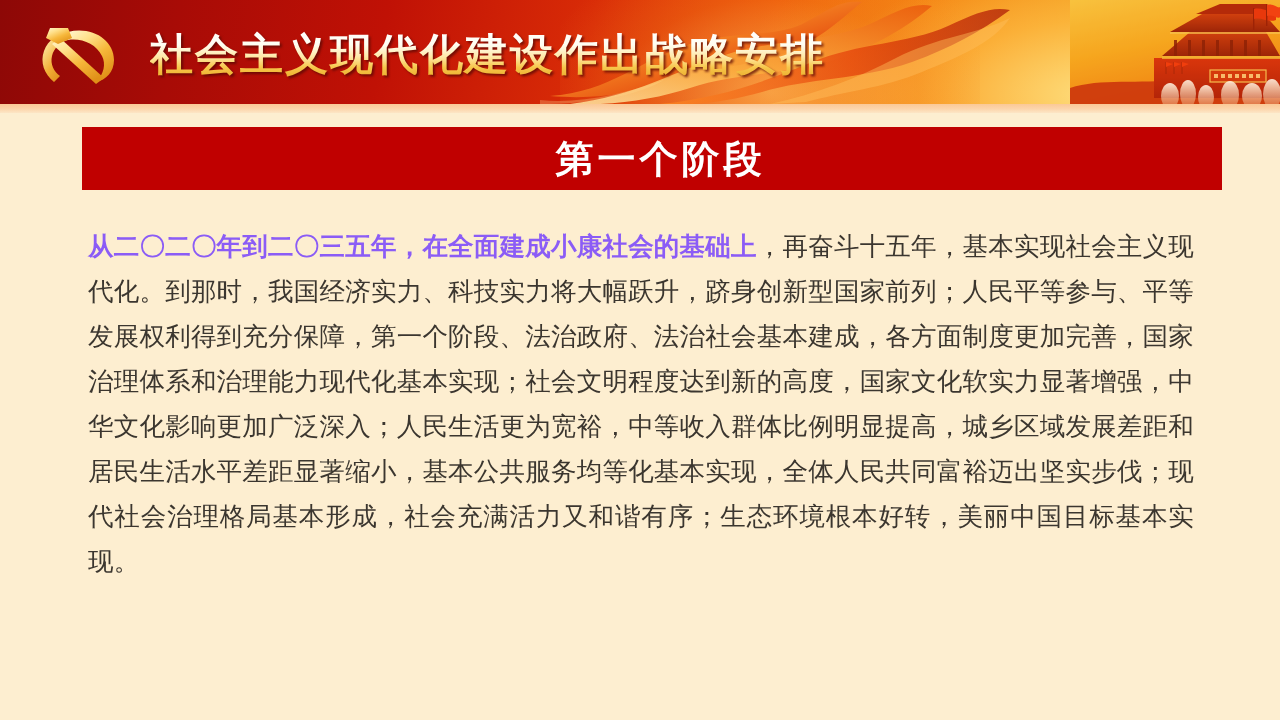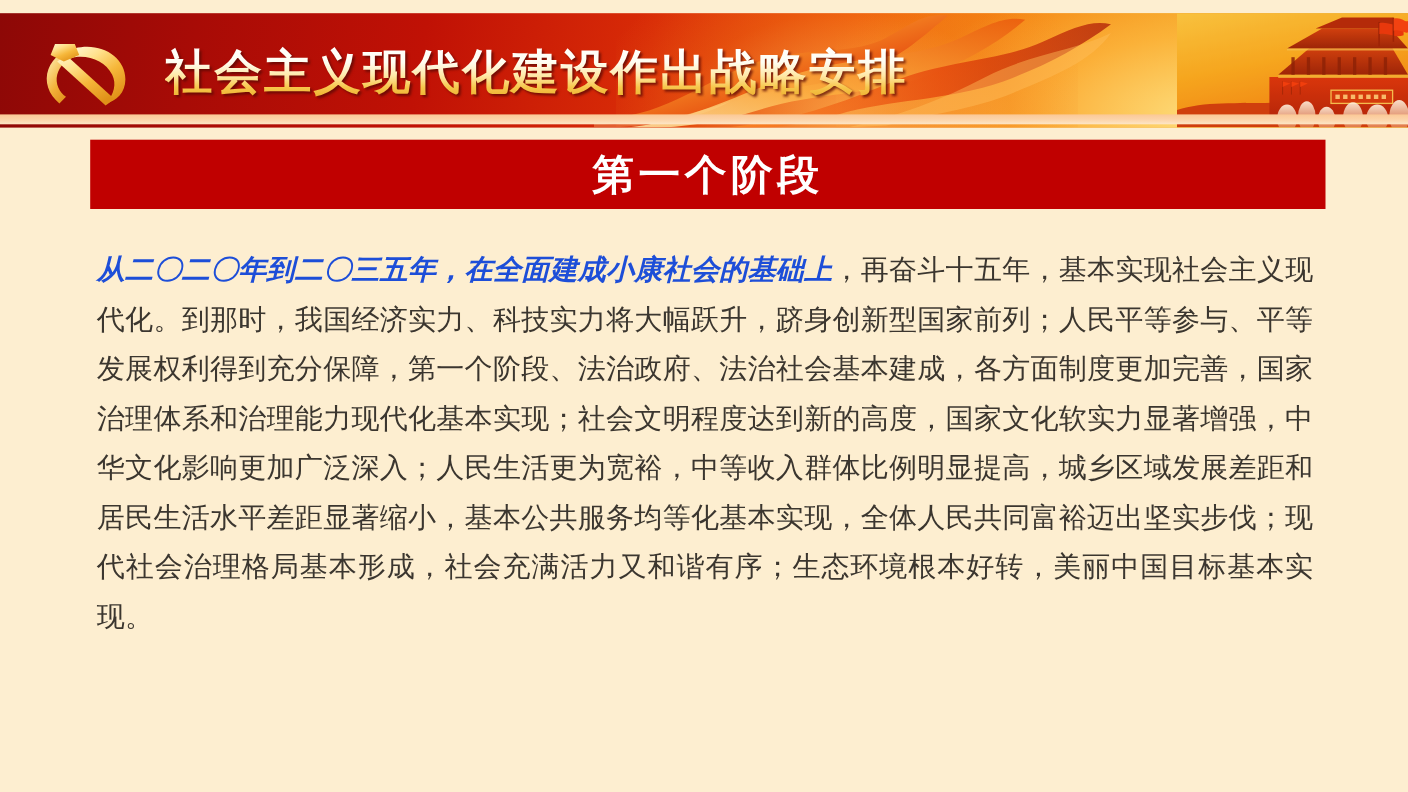--- a/index.html
+++ b/index.html
@@ -18,21 +18,21 @@
     position: relative;
     width: 1280px;
     height: 720px;
     background: #fdeed0;
   }
 
   
   .banner {
     position: absolute;
     left: 0;
-    top: 12px;
+    top: 0;
     width: 1280px;
     height: 104px;
     overflow: hidden;
     background: linear-gradient(100deg,
         #8d0806 0%,
         #a80b06 14%,
         #c01105 30%,
         #d92c07 46%,
         #ef5a0a 60%,
         #f5870f 72%,
@@ -131,20 +131,21 @@
   .section-bar {
     position: absolute;
     left: 82px;
     top: 127px;
     width: 1123px;
     height: 63px;
     background: #c00000;
     display: flex;
     align-items: center;
     justify-content: center;
+    padding-left: 17px;
   }
   .section-bar-title {
     color: #ffffff;
     font-size: 38px;
     font-weight: bold;
     letter-spacing: 4px;
     line-height: 40px;
     white-space: nowrap;
   }
 
@@ -159,23 +160,22 @@
     margin: 0;
     font-size: 25.5px;
     line-height: 45px;
     color: #3b362f;
     text-align: justify;
     text-justify: inter-character;
     text-align-last: left;
     letter-spacing: 0.2px;
   }
   .para .hl {
-    color: #1d4ed8;
+    color: #8b5cf6;
     font-weight: bold;
-    font-style: italic;
   }
 </style>
 </head>
 <body>
 
 <div class="slide">
 
   <div class="banner">
     <div class="banner-glow"></div>
     <div class="banner-glow2"></div>

